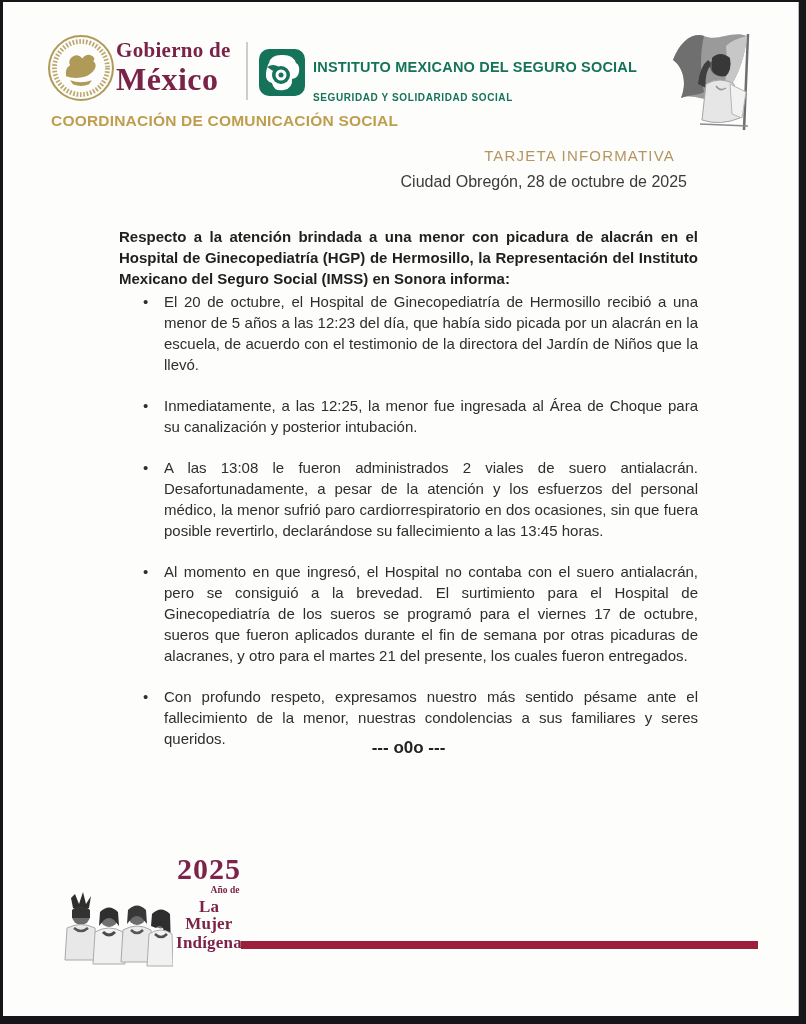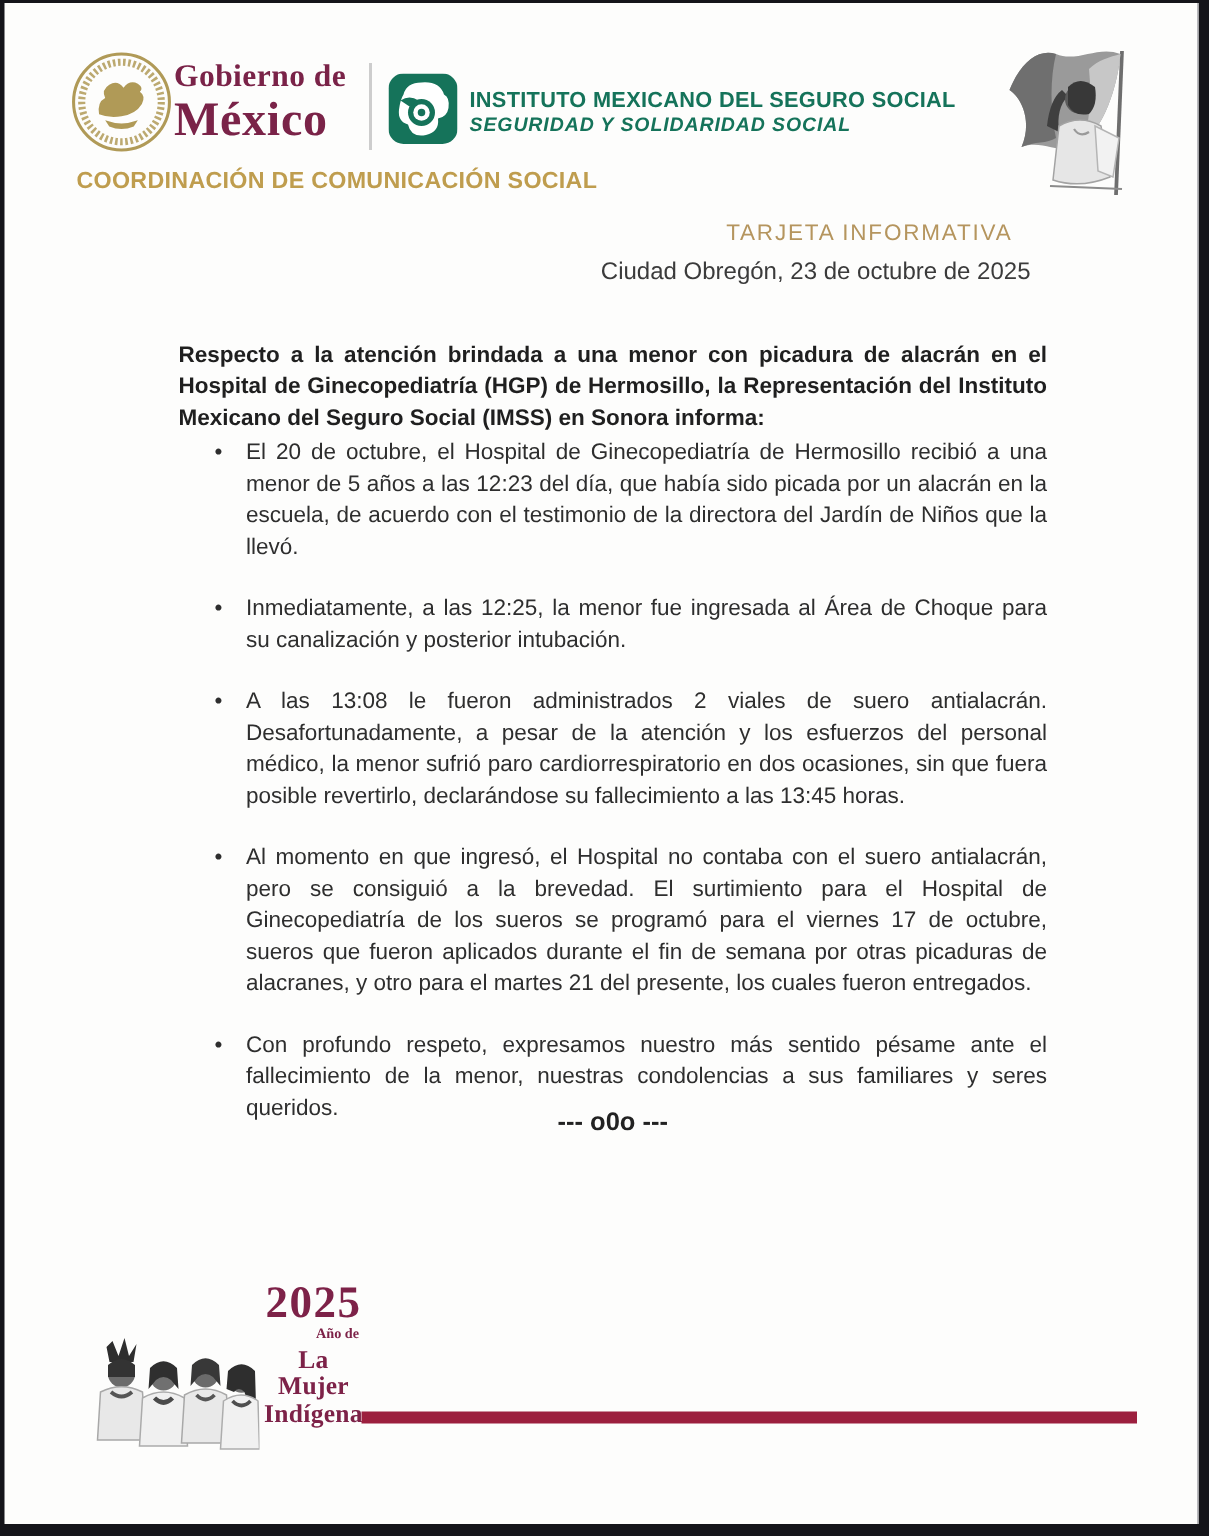--- a/index.html
+++ b/index.html
@@ -19,21 +19,21 @@
   
   .seal { position:absolute; left:44px; top:30px; width:68px; height:72px; }
   .wordmark { position:absolute; left:113px; top:38px; color:#7a2348;
     font-family:"Liberation Serif","DejaVu Serif",serif; font-weight:bold; line-height:1; }
   .wordmark .l1 { font-size:21px; letter-spacing:.3px; }
   .wordmark .l2 { font-size:32px; margin-top:2px; letter-spacing:.5px; }
   .hdr-divider { position:absolute; left:243px; top:40px; width:2px; height:58px; background:#cdcdcd; }
   .imss-box { position:absolute; left:256px; top:47px; width:46px; height:47px; }
   .imss-text { position:absolute; left:310px; top:57px; color:#15735a; }
   .imss-text .t { font-size:14.5px; font-weight:bold; letter-spacing:.2px; }
-  .imss-text .s { font-size:13px; font-weight:bold; letter-spacing:.6px; margin-top:0;font-style:italic; }
+  .imss-text .s { font-size:10px; font-weight:bold; letter-spacing:.6px; margin-top:17px; }
   .flag-art { position:absolute; left:653px; top:24px; width:122px; height:113px; }
   .coordinacion { position:absolute; left:48px; top:110px; font-size:15.5px; font-weight:bold;
     color:#bf9d4e; letter-spacing:.2px; }
   
   .doc-type { position:absolute; right:124px; top:145px; font-size:15px; color:#b5955e;
     letter-spacing:1.2px; }
   .dateline { position:absolute; right:112px; top:171px; font-size:16px; color:#3b3b3b; }
   
   .intro { position:absolute; left:116px; top:208px; width:579px;
     font-size:15px; line-height:21px; font-weight:bold; color:#1f1f1f; text-align:justify;margin-top:16px; }
@@ -101,21 +101,21 @@
       <path d="M50 58 Q64 50 78 58 L84 92 Q64 100 46 94 Z" fill="#e6e6e6" stroke="#a3a3a3" stroke-width="1"></path>
       <path d="M74 58 L90 66 L86 92 L76 88 Z" fill="#f2f2f2" stroke="#b5b5b5" stroke-width="1"></path>
       <path d="M60 60 Q64 66 70 62" fill="none" stroke="#9a9a9a" stroke-width="1.5"></path>
       <line x1="44" y1="98" x2="92" y2="100" stroke="#8b8b8b" stroke-width="1.5"></line>
     </svg>
   </div>
 
   <div class="coordinacion">COORDINACIÓN DE COMUNICACIÓN SOCIAL</div>
 
   <div class="doc-type">TARJETA INFORMATIVA</div>
-  <div class="dateline">Ciudad Obregón, 23 de octubre de 2025</div>
+  <div class="dateline">Ciudad Obregón, 28 de octubre de 2025</div>
 
   <p class="intro">Respecto a la atención brindada a una menor con picadura de alacrán en el Hospital de Ginecopediatría (HGP) de Hermosillo, la Representación del Instituto Mexicano del Seguro Social (IMSS) en Sonora informa:</p>
 
   <ul class="bullets">
     <li>El 20 de octubre, el Hospital de Ginecopediatría de Hermosillo recibió a una menor de 5 años a las 12:23 del día, que había sido picada por un alacrán en la escuela, de acuerdo con el testimonio de la directora del Jardín de Niños que la llevó.</li>
     <li>Inmediatamente, a las 12:25, la menor fue ingresada al Área de Choque para su canalización y posterior intubación.</li>
     <li>A las 13:08 le fueron administrados 2 viales de suero antialacrán. Desafortunadamente, a pesar de la atención y los esfuerzos del personal médico, la menor sufrió paro cardiorrespiratorio en dos ocasiones, sin que fuera posible revertirlo, declarándose su fallecimiento a las 13:45 horas.</li>
     <li>Al momento en que ingresó, el Hospital no contaba con el suero antialacrán, pero se consiguió a la brevedad. El surtimiento para el Hospital de Ginecopediatría de los sueros se programó para el viernes 17 de octubre, sueros que fueron aplicados durante el fin de semana por otras picaduras de alacranes, y otro para el martes 21 del presente, los cuales fueron entregados.</li>
     <li>Con profundo respeto, expresamos nuestro más sentido pésame ante el fallecimiento de la menor, nuestras condolencias a sus familiares y seres queridos.</li>
   </ul>

